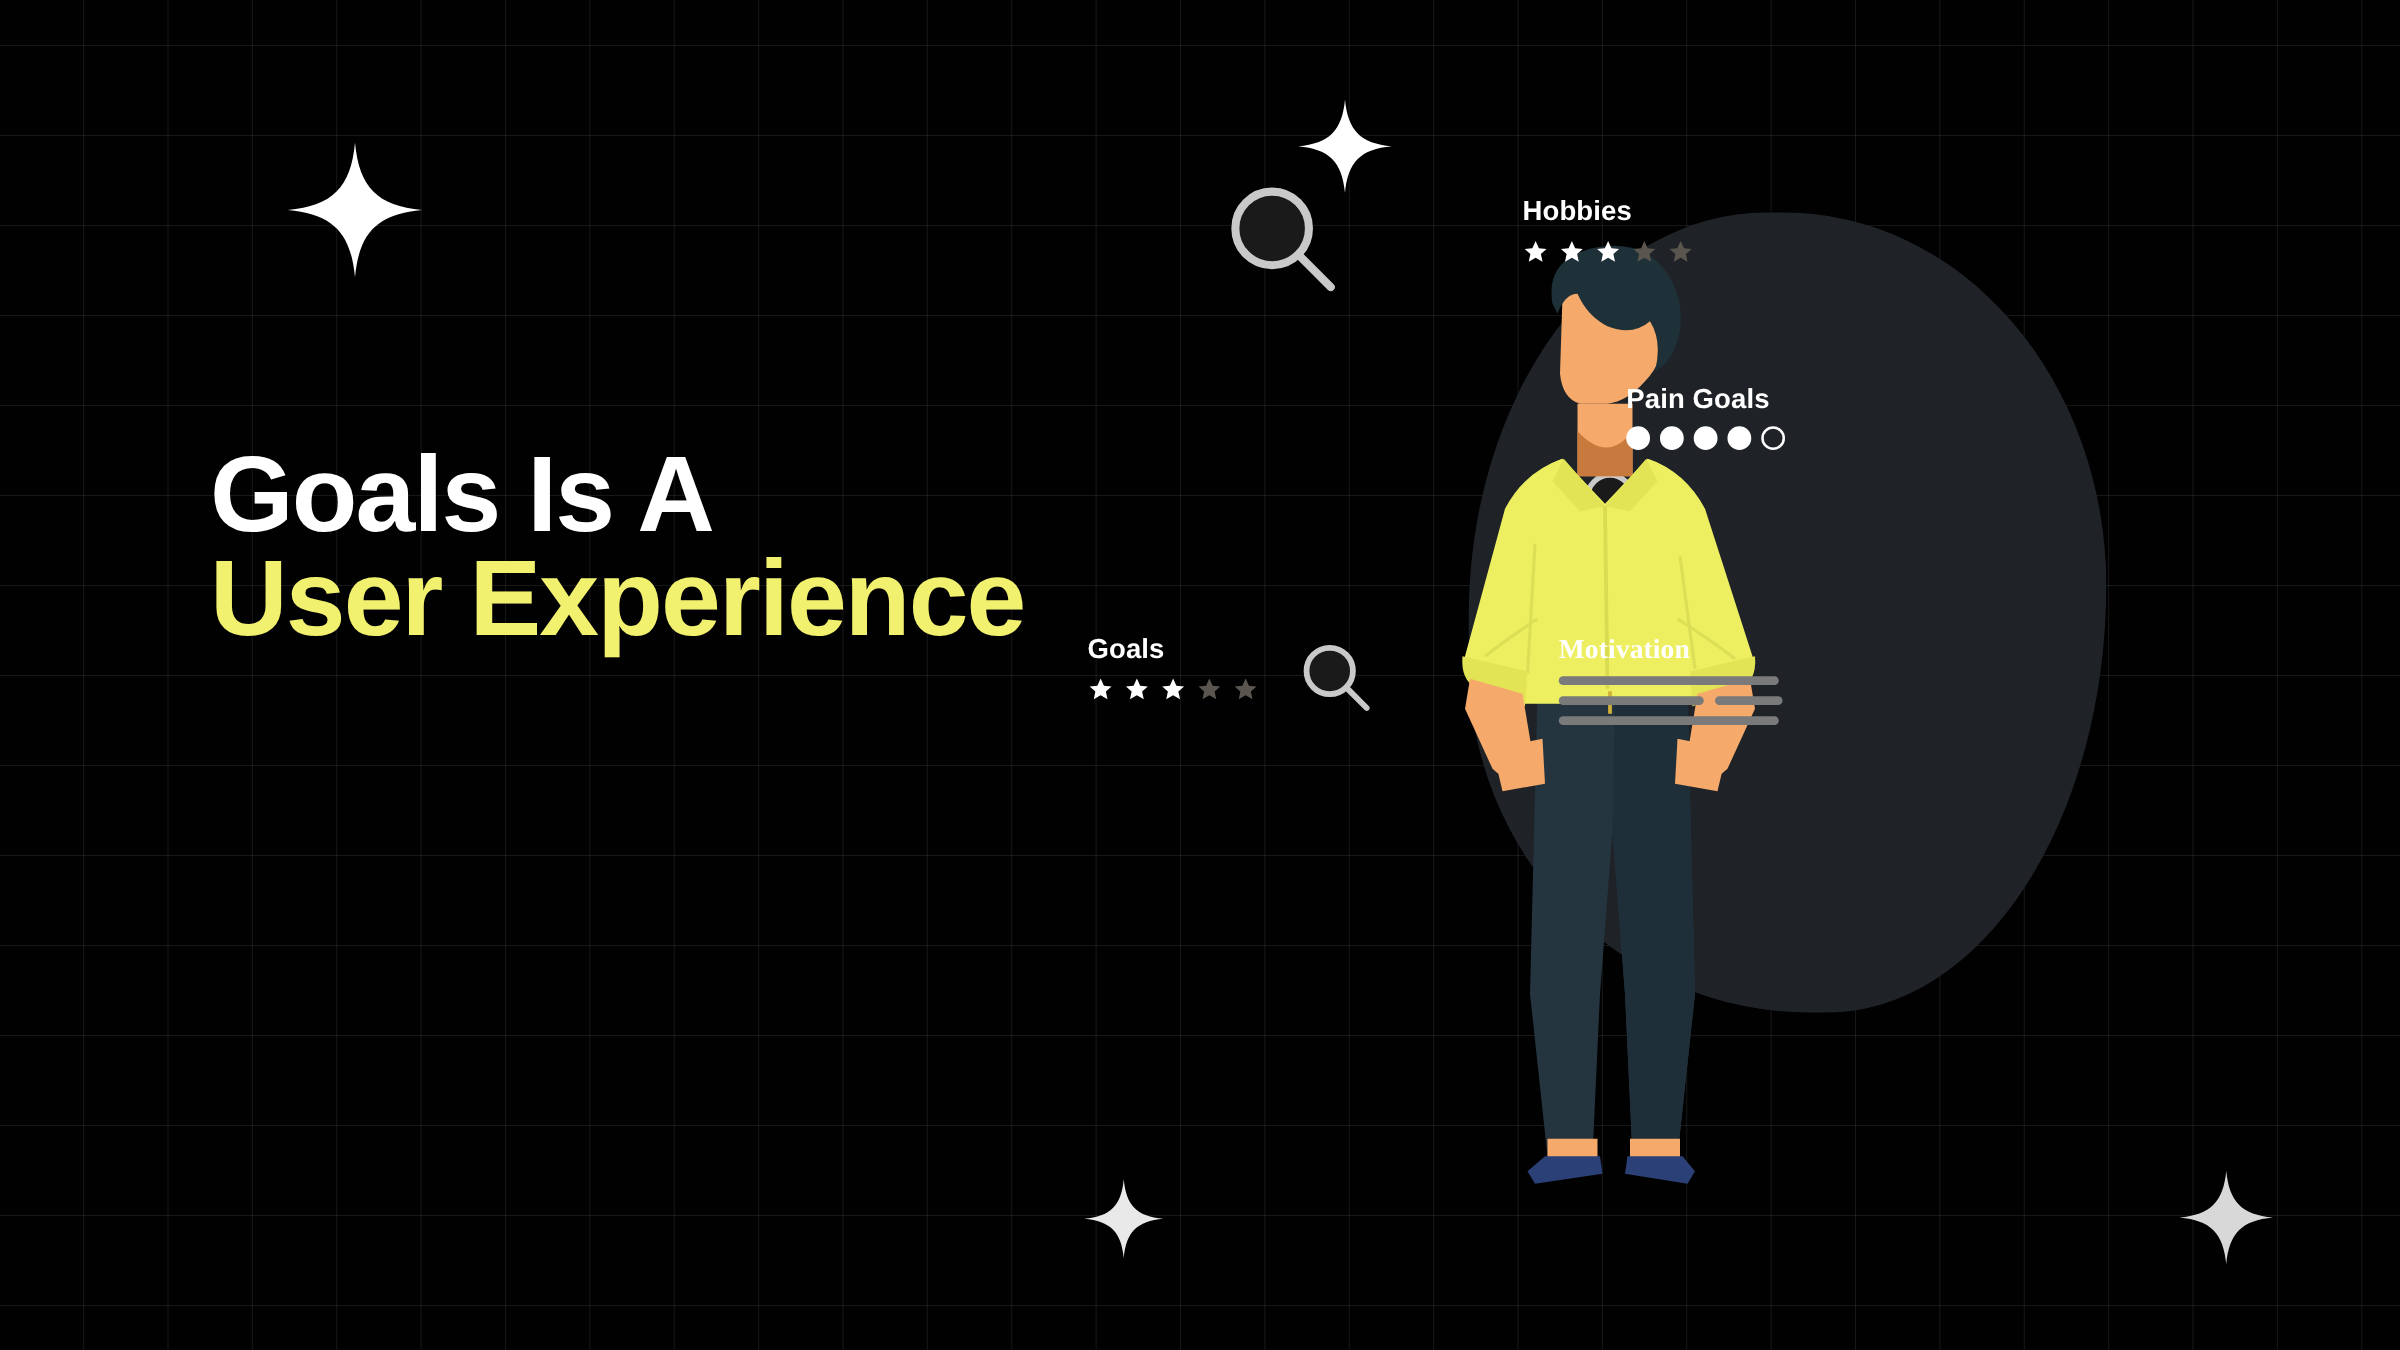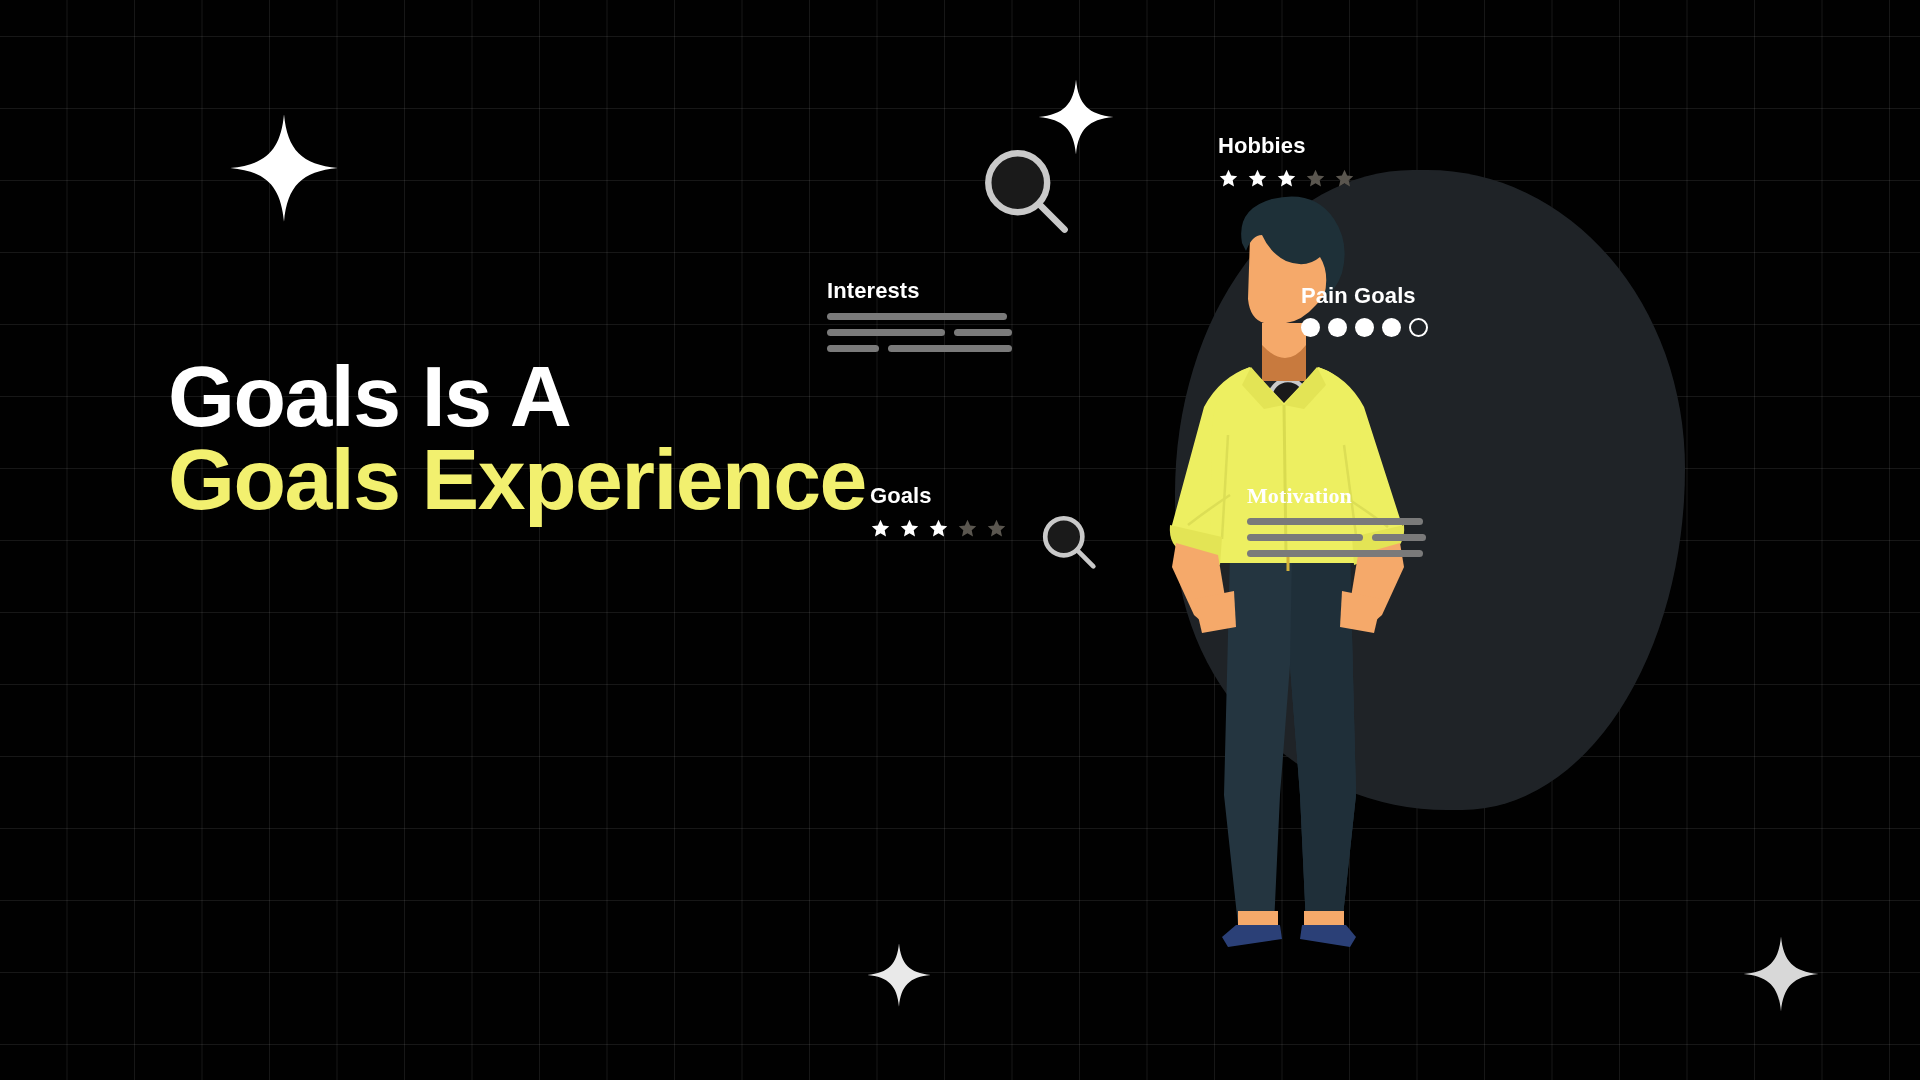--- a/index.html
+++ b/index.html
@@ -65,20 +65,21 @@
   .sparkle svg { display:block; }
   
   .attr { position:absolute; }
   .attr .attr-title {
     font-size:22px;
     font-weight:700;
     color:#ffffff;
     letter-spacing:0.1px;
     white-space:nowrap;
     margin-bottom:9px;
+    margin-top:23px;
   }
   .rating { display:flex; gap:8px; align-items:center; }
   .rating .star { width:21px; height:21px; display:block; }
   .rating .dot {
     width:19px; height:19px;
     border-radius:50%;
     box-sizing:border-box;
   }
   .dot.filled { background:#ffffff; }
   .dot.empty { background:transparent; border:2px solid #ffffff; }
@@ -116,21 +117,21 @@
   </div>
   <div class="sparkle" style="left:1742px; top:935px;">
     <svg width="78" height="78" viewBox="0 0 100 100">
       <path d="M50 2 C53 34 66 47 98 50 C66 53 53 66 50 98 C47 66 34 53 2 50 C34 47 47 34 50 2 Z" fill="#d8d8d8"></path>
     </svg>
   </div>
 
   <div class="headline">
     <h1>
       <span>Goals Is A</span><br>
-      <span class="accent">Goals Experience</span>
+      <span class="accent">User Experience</span>
     </h1>
   </div>
 
   <div class="illustration">
 
     <div class="blob"></div>
 
     <div class="magnifier" style="left:20px; top:145px;">
       <svg width="92" height="92" viewBox="0 0 100 100">
         <circle cx="41" cy="41" r="32" fill="#1a1a1a" stroke="#C9C9C9" stroke-width="7"></circle>
@@ -219,36 +220,20 @@
           </svg>
         <svg class="star" viewBox="0 0 24 24">
             <path d="M12 2l3 6.6 7 .7-5.2 4.7 1.5 7-6.3-3.6L5.7 21l1.5-7L2 9.3l7-.7z" fill="#5A564F"></path>
           </svg>
         <svg class="star" viewBox="0 0 24 24">
             <path d="M12 2l3 6.6 7 .7-5.2 4.7 1.5 7-6.3-3.6L5.7 21l1.5-7L2 9.3l7-.7z" fill="#5A564F"></path>
           </svg>
       </div>
     </div>
 
-    <div class="attr" style="left:-133px; top:278px;">
-      <div class="attr-title">Interests</div>
-      <div class="lines">
-        <div class="line-row">
-          <span class="bar" style="width:180px;"></span>
-        </div>
-        <div class="line-row">
-          <span class="bar" style="width:118px;"></span>
-          <span class="bar" style="width:58px;"></span>
-        </div>
-        <div class="line-row">
-          <span class="bar" style="width:52px;"></span>
-          <span class="bar" style="width:124px;"></span>
-        </div>
-      </div>
-    </div>
 
     <div class="attr" style="left:341px; top:283px;">
       <div class="attr-title">Pain Goals</div>
       <div class="rating">
         <span class="dot filled"></span>
         <span class="dot filled"></span>
         <span class="dot filled"></span>
         <span class="dot filled"></span>
         <span class="dot empty"></span>
       </div>

